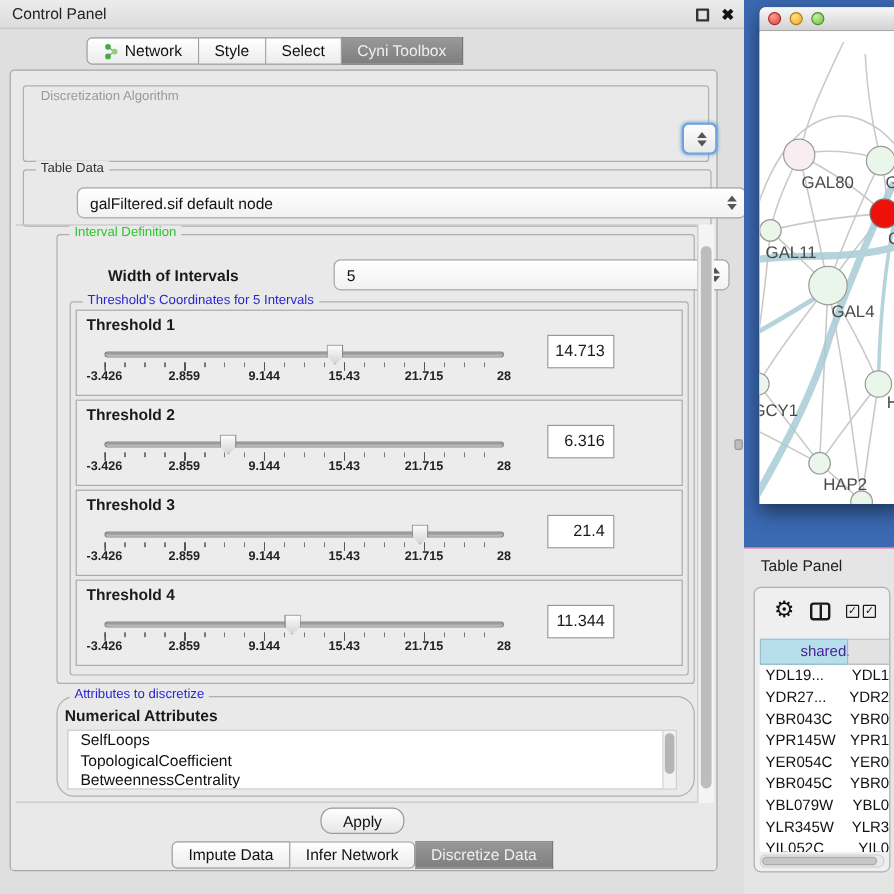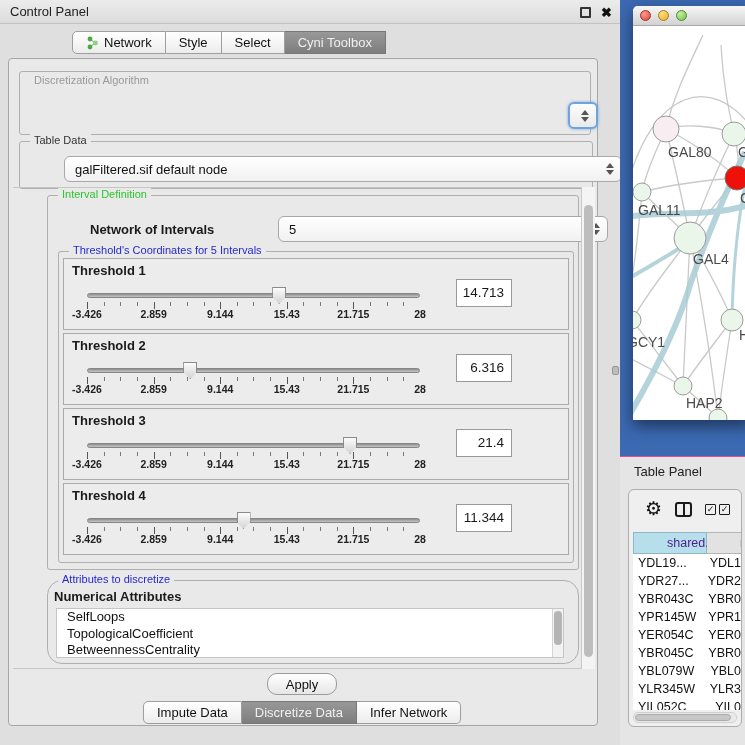--- a/index.html
+++ b/index.html
@@ -209,21 +209,21 @@
             <i class="up"></i>
             <i class="dn"></i>
           </span>
       </div>
     </div>
 
     <div class="viewport" style="position:absolute;">
 
       <div class="group interval-group">
         <span class="group-title green">Interval Definition</span>
-        <span class="ni-label">Network of Intervals</span>
+        <span class="ni-label">Width of Intervals</span>
         <div class="combo ni-combo">
           <span class="combo-text">5</span>
           <span class="stepper">
               <i class="up"></i>
               <i class="dn"></i>
             </span>
         </div>
 
         <div class="group thresholds-group">
           <span class="group-title blue">Threshold's Coordinates for 5 Intervals</span>
@@ -326,25 +326,25 @@
 
     <div class="main-scrollbar">
       <div class="sb-thumb"></div>
     </div>
   </div>
 
   <div class="bottom-tabs">
     <div class="seg first">
       <span>Impute Data</span>
     </div>
+    <div class="seg last">
+      <span>Infer Network</span>
+    </div>
     <div class="seg dark">
       <span>Discretize Data</span>
-    </div>
-    <div class="seg last">
-      <span>Infer Network</span>
     </div>
   </div>
 
   <div class="sash-knob"></div>
 </div>
 
 <div class="network-region">
   <div class="mac-window">
     <div class="mac-titlebar">
       <span class="light red"></span>

